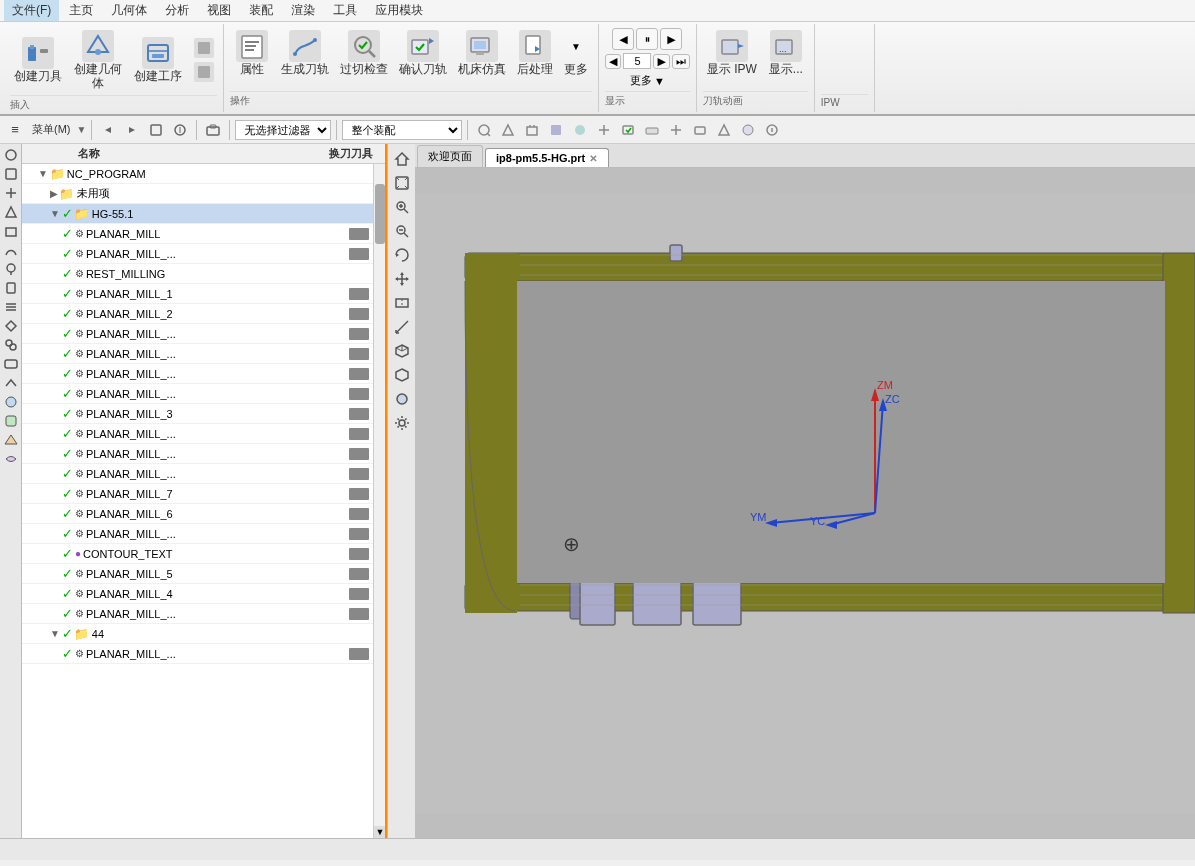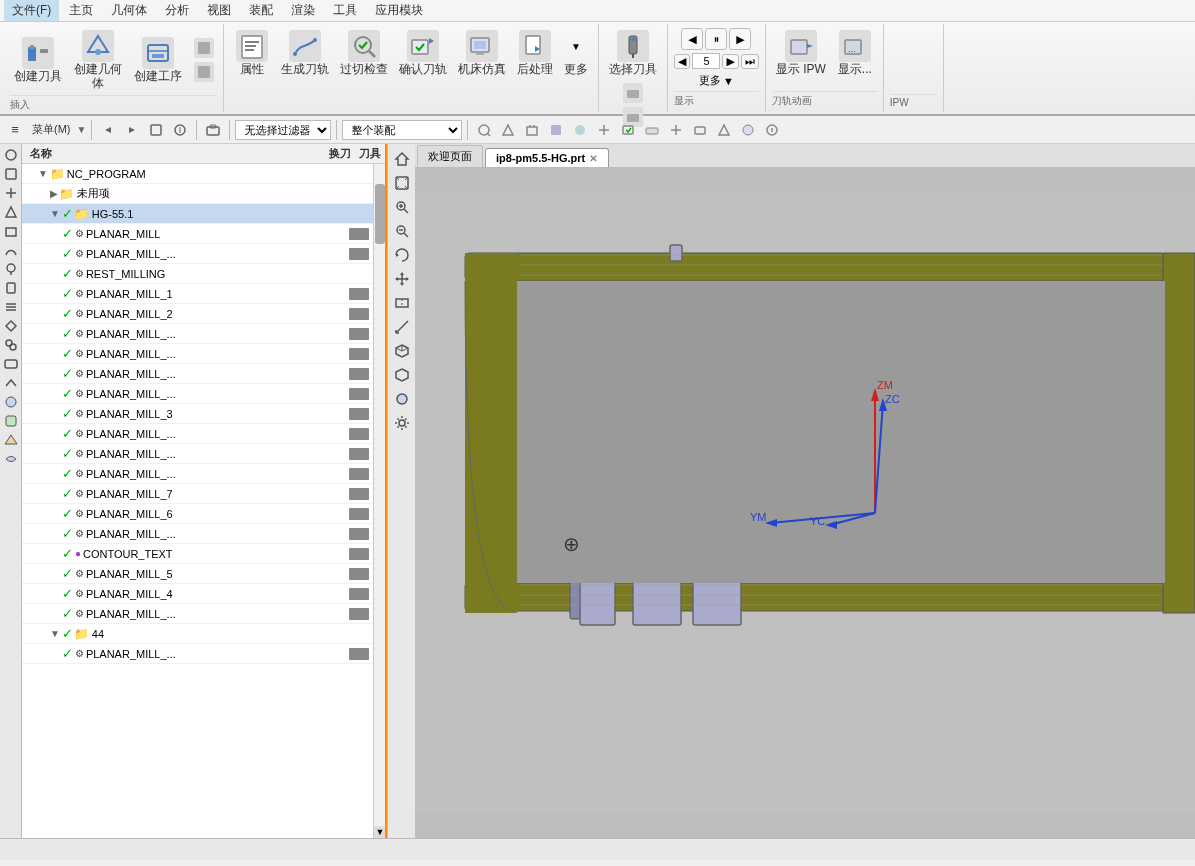--- a/index.html
+++ b/index.html
@@ -190,23 +190,23 @@
     }
     .nav-col-headers {
       display: flex;
       background: #f0f0f0;
       border-bottom: 1px solid #ccc;
       padding: 2px 4px;
       font-size: 11px;
       font-weight: bold;
       color: #333;
     }
-    .nav-col-name { flex: 1; padding-left: 4px; }
+    .nav-col-name { flex: 1; padding-left: 4px; margin-left: 48px; }
     .nav-col-change { width: 50px; text-align: right; }
-    .nav-col-tool { width: 30px; text-align: right; font-family: Liberation Serif, serif; }
+    .nav-col-tool { width: 30px; text-align: left; font-family: Liberation Serif, serif; }
     .nav-scroll {
       flex: 1;
       overflow-y: auto;
       overflow-x: hidden;
     }
     .nav-item {
       display: flex;
       align-items: center;
       padding: 1px 4px;
       font-size: 11px;
@@ -456,53 +456,23 @@
               <path d="M14 14 l5 3 -5 3 Z" fill="#4a7fc0"></path>
             </svg>
           </div>
           <span class="btn-label">后处理</span>
         </div>
         <div class="ribbon-btn" style="min-width:26px;">
           <div class="btn-icon" style="width:20px;height:32px;background:none;font-size:10px;">▼</div>
           <span class="btn-label">更多</span>
         </div>
       </div>
-    </div>
-
-    <div class="ribbon-group">
-      <div class="ribbon-buttons-row">
-        <div class="ribbon-btn">
-          <div class="btn-icon">
-            <svg width="28" height="28" viewBox="0 0 28 28">
-              <rect x="10" y="4" width="8" height="18" rx="2" fill="#888" stroke="#555" stroke-width="1"></rect>
-              <rect x="12" y="6" width="4" height="3" fill="#4a7fc0"></rect>
-              <line x1="14" y1="22" x2="14" y2="26" stroke="#555" stroke-width="2"></line>
-            </svg>
-          </div>
-          <span class="btn-label">选择刀具</span>
-        </div>
-      </div>
-      <div style="display:flex;flex-direction:column;gap:2px;margin-top:2px;">
-        <div class="ribbon-btn-small">
-          <div class="btn-icon-sm">
-            <svg width="16" height="16">
-                <rect x="2" y="5" width="12" height="8" rx="1" fill="#aaa"></rect>
-              </svg>
-          </div>
-        </div>
-        <div class="ribbon-btn-small">
-          <div class="btn-icon-sm">
-            <svg width="16" height="16">
-                <rect x="2" y="5" width="12" height="8" rx="1" fill="#aaa"></rect>
-              </svg>
-          </div>
-        </div>
-      </div>
-
-    </div>
+      <div class="ribbon-group-label">操作</div>
+    </div>
+
 
     <div class="ribbon-group">
       <div style="display:flex;flex-direction:column;gap:3px;align-items:center;">
         <div style="display:flex;gap:2px;align-items:center;">
           <div class="ribbon-btn-small" style="min-width:22px;height:22px;border:1px solid #bbb;background:#f8f8f8;border-radius:3px;justify-content:center;">
             <span>◀</span>
           </div>
           <div class="ribbon-btn-small" style="min-width:22px;height:22px;border:1px solid #bbb;background:#f8f8f8;border-radius:3px;justify-content:center;">
             <span>⏸</span>
           </div>

